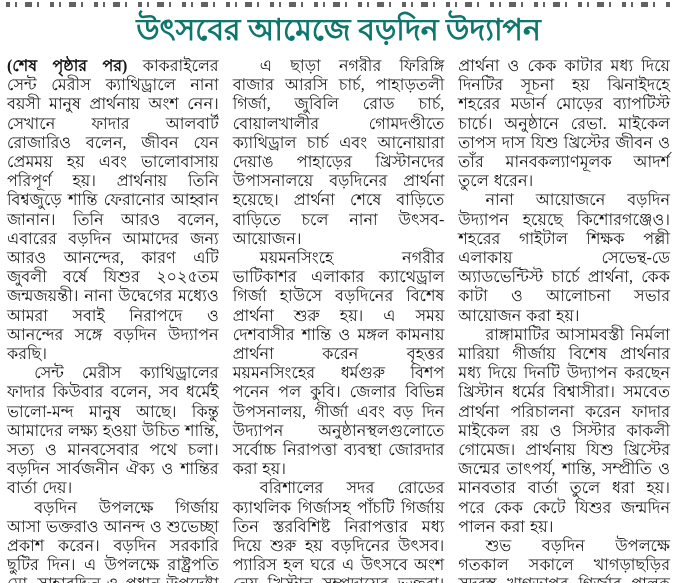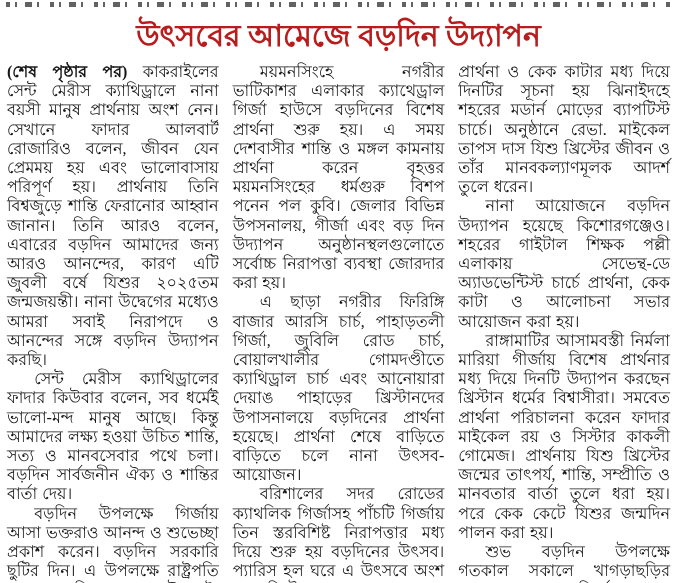--- a/index.html
+++ b/index.html
@@ -15,22 +15,22 @@
     background:
       repeating-linear-gradient(90deg,
         #2e2e2e 0 4px, transparent 4px 9px,
         #2e2e2e 9px 11px, transparent 11px 19px,
         #2e2e2e 19px 26px, transparent 26px 31px,
         #2e2e2e 31px 33px, transparent 33px 44px);
   }
   .headline{
     text-align:center;
     font-size:30px;line-height:34px;font-weight:700;
-    margin:12px 0 9px 0;
-    color:#b91c1c;
+    margin:6px 0 9px 0;
+    color:#0f766e;
   }
   .columns{
     display:flex;gap:14px;
     padding:0 7px;
     height:528px;overflow:hidden;
   }
   .col{
     flex:1 1 0;min-width:0;
     text-align:justify;
   }
@@ -55,22 +55,22 @@
   <div class="columns">
 
     <div class="col">
       <p><b class="lead">(শেষ পৃষ্ঠার পর)</b> <span>কাকরাইলের সেন্ট মেরীস ক্যাথিড্রালে নানা বয়সী মানুষ প্রার্থনায় অংশ নেন। সেখানে ফাদার আলবার্ট রোজারিও বলেন, জীবন যেন প্রেমময় হয় এবং ভালোবাসায় পরিপূর্ণ হয়। প্রার্থনায় তিনি বিশ্বজুড়ে শান্তি ফেরানোর আহ্বান জানান। তিনি আরও বলেন, এবারের বড়দিন আমাদের জন্য আরও আনন্দের, কারণ এটি জুবলী বর্ষে যিশুর ২০২৫তম জন্মজয়ন্তী। নানা উদ্বেগের মধ্যেও আমরা সবাই নিরাপদে ও আনন্দের সঙ্গে বড়দিন উদ্যাপন করছি।</span></p>
       <p class="indent"><span>সেন্ট মেরীস ক্যাথিড্রালের ফাদার কিউবার বলেন, সব ধর্মেই ভালো-মন্দ মানুষ আছে। কিন্তু আমাদের লক্ষ্য হওয়া উচিত শান্তি, সত্য ও মানবসেবার পথে চলা। বড়দিন সার্বজনীন ঐক্য ও শান্তির বার্তা দেয়।</span></p>
       <p class="indent"><span>বড়দিন উপলক্ষে গির্জায় আসা ভক্তরাও আনন্দ ও শুভেচ্ছা প্রকাশ করেন। বড়দিন সরকারি ছুটির দিন। এ উপলক্ষে রাষ্ট্রপতি মো. সাহাবুদ্দিন ও প্রধান উপদেষ্টা অধ্যাপক ড. মুহাম্মদ ইউনূস আলাদা বাণীতে খ্রিস্টান ধর্মাবলম্বীদের আন্তরিক শুভেচ্ছা ও অভিনন্দন জানিয়েছেন।</span></p>
       <p class="indent"><b class="lead">ঢাকার বাইরের জেলাগুলোয় বড়দিন উদ্যাপন :</b> </p>
     </div>
 
     <div class="col">
+      <p class="indent"><span>এ ছাড়া নগরীর ফিরিঙ্গি বাজার আরসি চার্চ, পাহাড়তলী গির্জা, জুবিলি রোড চার্চ, বোয়ালখালীর গোমদণ্ডীতে ক্যাথিড্রাল চার্চ এবং আনোয়ারা দেয়াঙ পাহাড়ের খ্রিস্টানদের উপাসনালয়ে বড়দিনের প্রার্থনা হয়েছে। প্রার্থনা শেষে বাড়িতে বাড়িতে চলে নানা উৎসব-আয়োজন।</span></p>
       <p class="indent"><span>ময়মনসিংহে নগরীর ভাটিকাশর এলাকার ক্যাথেড্রাল গির্জা হাউসে বড়দিনের বিশেষ প্রার্থনা শুরু হয়। এ সময় দেশবাসীর শান্তি ও মঙ্গল কামনায় প্রার্থনা করেন বৃহত্তর ময়মনসিংহের ধর্মগুরু বিশপ পনেন পল কুবি। জেলার বিভিন্ন উপসনালয়, গীর্জা এবং বড় দিন উদ্যাপন অনুষ্ঠানস্থলগুলোতে সর্বোচ্চ নিরাপত্তা ব্যবস্থা জোরদার করা হয়।</span></p>
-      <p class="indent"><span>এ ছাড়া নগরীর ফিরিঙ্গি বাজার আরসি চার্চ, পাহাড়তলী গির্জা, জুবিলি রোড চার্চ, বোয়ালখালীর গোমদণ্ডীতে ক্যাথিড্রাল চার্চ এবং আনোয়ারা দেয়াঙ পাহাড়ের খ্রিস্টানদের উপাসনালয়ে বড়দিনের প্রার্থনা হয়েছে। প্রার্থনা শেষে বাড়িতে বাড়িতে চলে নানা উৎসব-আয়োজন।</span></p>
       <p class="indent"><span>বরিশালের সদর রোডের ক্যাথলিক গির্জাসহ পাঁচটি গির্জায় তিন স্তরবিশিষ্ট নিরাপত্তার মধ্য দিয়ে শুরু হয় বড়দিনের উৎসব। প্যারিস হল ঘরে এ উৎসবে অংশ নেয় খ্রিস্টান সম্প্রদায়ের ভক্তরা। দিবসটি উপলক্ষে রাঙ্গামাটির আসামবস্তী নির্মলা মারিয়া গীর্জায় বিশেষ প্রার্থনা অনুষ্ঠিত হয়। এ সময় সমবেত প্রার্থনা ও ধর্মীয় গানসহ বিভিন্ন আনুষ্ঠানিকতা হয়।</span></p>
     </div>
 
     <div class="col">
       <p><span>প্রার্থনা ও কেক কাটার মধ্য দিয়ে দিনটির সূচনা হয় ঝিনাইদহে শহরের মডার্ন মোড়ের ব্যাপটিস্ট চার্চে। অনুষ্ঠানে রেভা. মাইকেল তাপস দাস যিশু খ্রিস্টের জীবন ও তাঁর মানবকল্যাণমূলক আদর্শ তুলে ধরেন।</span></p>
       <p class="indent"><span>নানা আয়োজনে বড়দিন উদ্যাপন হয়েছে কিশোরগঞ্জেও। শহরের গাইটাল শিক্ষক পল্লী এলাকায় সেভেন্থ-ডে অ্যাডভেন্টিস্ট চার্চে প্রার্থনা, কেক কাটা ও আলোচনা সভার আয়োজন করা হয়।</span></p>
       <p class="indent"><span>রাঙ্গামাটির আসামবস্তী নির্মলা মারিয়া গীর্জায় বিশেষ প্রার্থনার মধ্য দিয়ে দিনটি উদ্যাপন করছেন খ্রিস্টান ধর্মের বিশ্বাসীরা। সমবেত প্রার্থনা পরিচালনা করেন ফাদার মাইকেল রয় ও সিস্টার কাকলী গোমেজ। প্রার্থনায় যিশু খ্রিস্টের জন্মের তাৎপর্য, শান্তি, সম্প্রীতি ও মানবতার বার্তা তুলে ধরা হয়। পরে কেক কেটে যিশুর জন্মদিন পালন করা হয়।</span></p>
       <p class="indent"><span>শুভ বড়দিন উপলক্ষে গতকাল সকালে খাগড়াছড়ির সদরস্থ খাগড়াপুর গির্জার পালক হেমঙ্কর ত্রিপুরা ধর্মীয় রীতি অনুযায়ী বিশেষ প্রার্থনার মধ্য দিয়ে শুরু করেন অনুষ্ঠান। ঝলমলে গির্জায় বাহারি সাজে সেজে খ্রিস্টান ধর্মের অনুসারীরা সাংস্কৃতিক অনুষ্ঠানে অংশ নেন।</span></p>
       <p class="indent"><span>এ ছাড়া টাঙ্গাইলের লাল মাটির মধুপুর গড়াঞ্চলে ধর্মীয় ভাবগাম্ভীর্য পরিবেশে জাঁকজমকপূর্ণভাবে আনন্দ আমেজে উদ্যাপিত হয়েছে বড়দিন।</span></p>
     </div>

